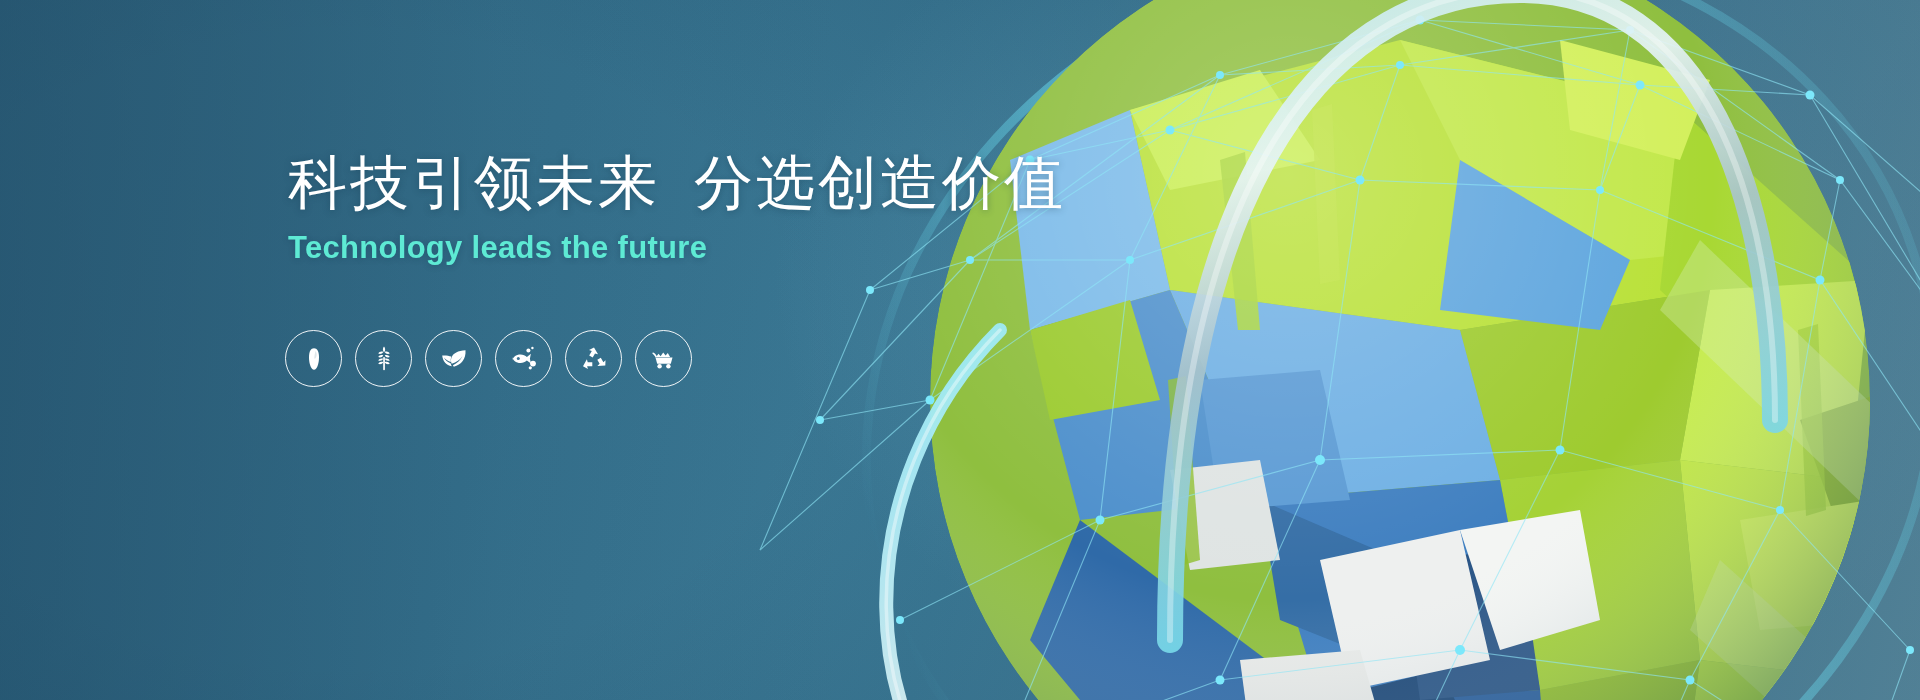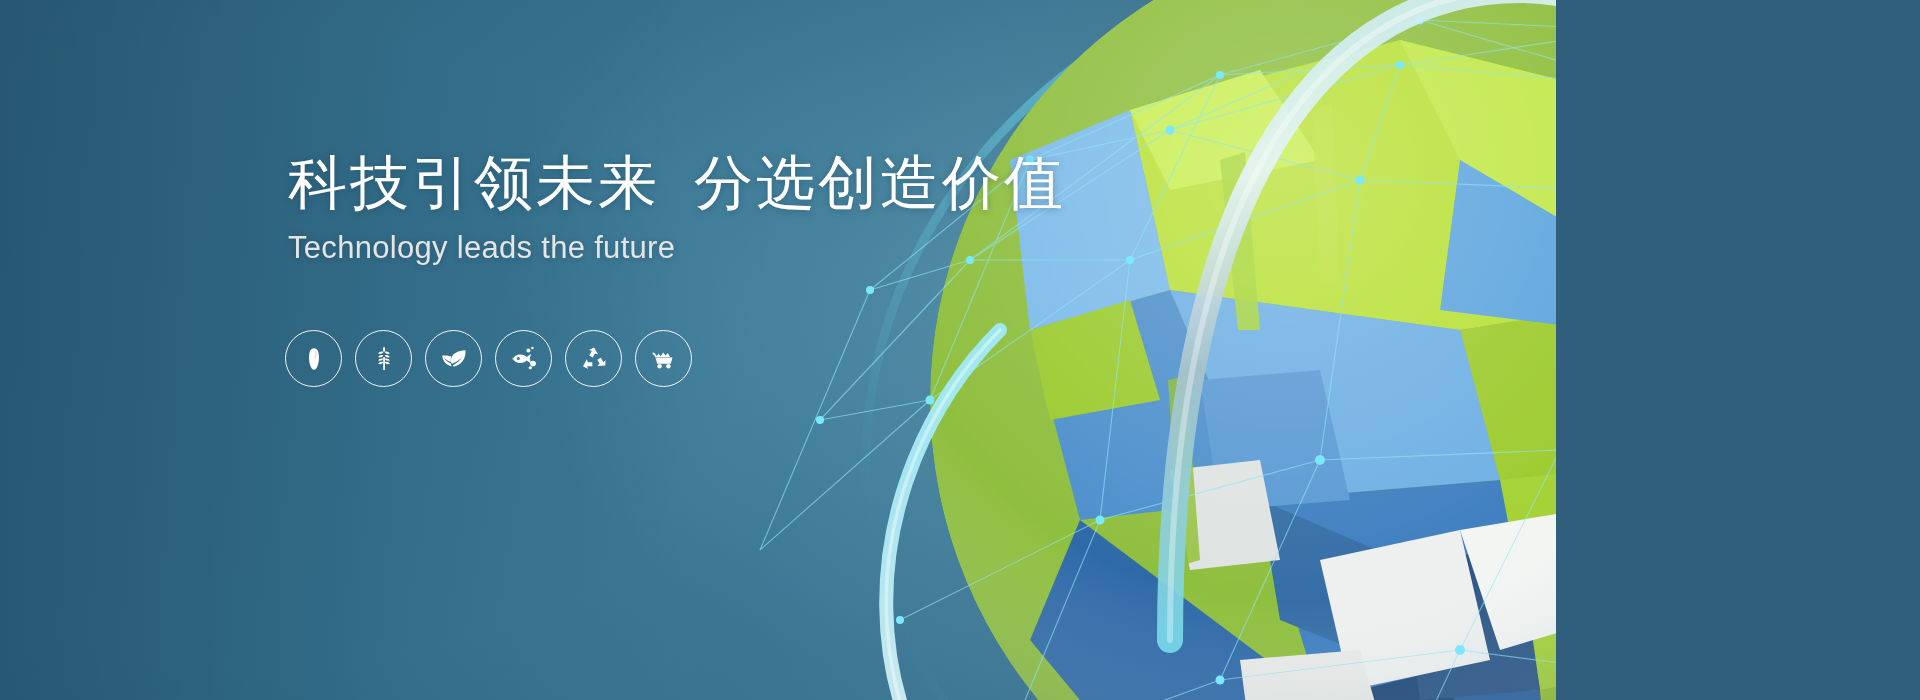--- a/index.html
+++ b/index.html
@@ -1,19 +1,19 @@
 <!DOCTYPE html>
 <html><head>
 <meta charset="utf-8">
 <style>
   html,body{margin:0;padding:0;background:#2f5f7d;}
   *{box-sizing:border-box;}
   .banner{
     position:relative;
-    width:1556px;height:700px;
+    width:1920px;height:700px;
     overflow:hidden;
     font-family:"Liberation Sans","DejaVu Sans",sans-serif;
     background:#36708d;
   }
   
   .bg-base{position:absolute;inset:0;
     background:linear-gradient(105deg,#33667f 0%,#35708c 28%,#3c7a96 52%,#4b87a4 72%,#5d96ae 88%,#6ea2b6 100%);}
   .bg-glow{position:absolute;inset:0;
     background:radial-gradient(ellipse 900px 620px at 74% 40%, rgba(140,195,215,.40) 0%, rgba(120,180,205,.16) 45%, rgba(0,0,0,0) 72%);}
   .bg-vig{position:absolute;inset:0;
@@ -23,22 +23,22 @@
 
   
   .copy{position:absolute;left:288px;top:152px;width:760px;}
   .headline{
     color:#ffffff;font-size:59px;line-height:1.06;
     letter-spacing:3px;font-weight:400;white-space:nowrap;
     text-shadow:0 1px 7px rgba(14,48,70,.35);
   }
   .headline .gap{display:inline-block;width:34px;}
   .sub{
-    margin-top:14px;color:#e5e5e5;font-size:31px;line-height:1.22;
-    font-weight:400;letter-spacing:.3px;
+    margin-top:14px;color:#5eead4;font-size:31px;line-height:1.22;
+    font-weight:700;letter-spacing:.3px;
     text-shadow:0 1px 6px rgba(14,48,70,.30);
   }
   .sub div{white-space:nowrap;}
 
   
   .icons{position:absolute;left:285px;top:330px;display:flex;gap:13px;}
   .ico{
     width:57px;height:57px;border-radius:50%;
     border:1.6px solid rgba(255,255,255,.92);
     display:flex;align-items:center;justify-content:center;

